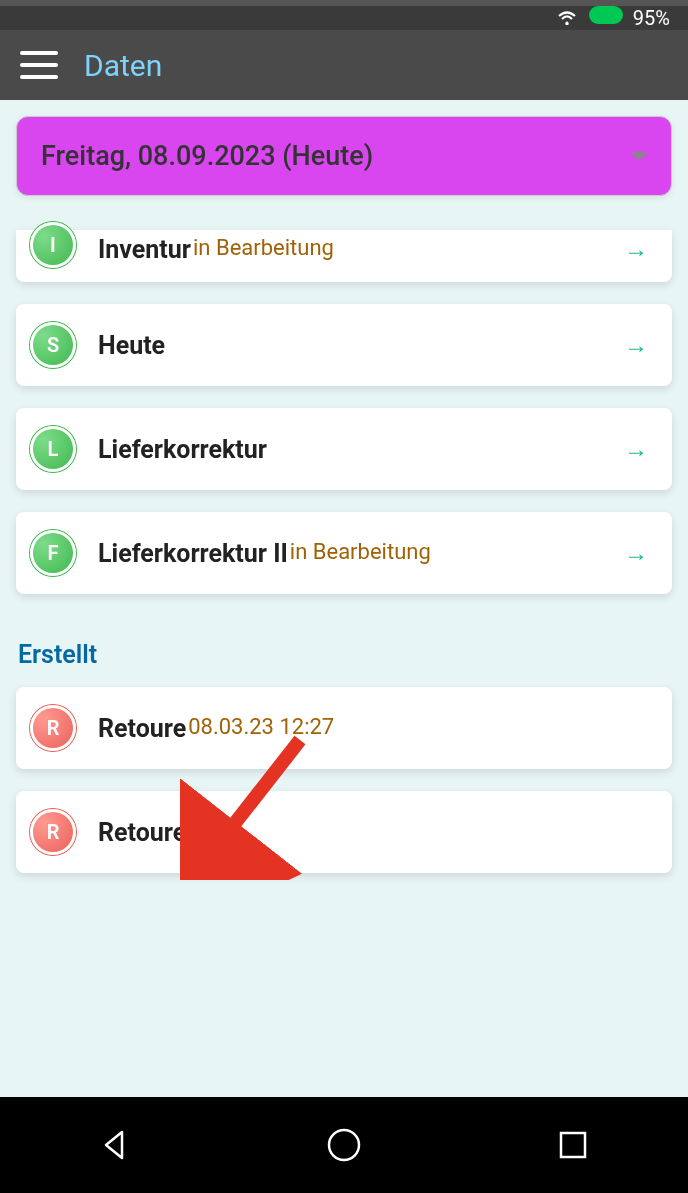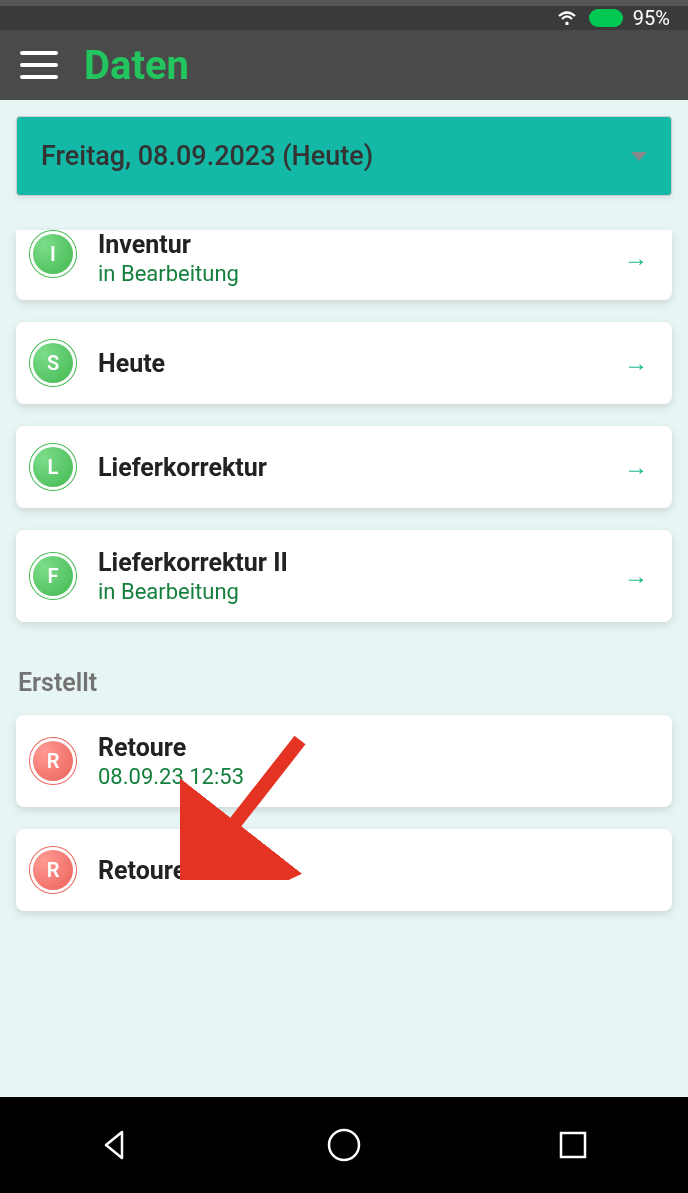--- a/index.html
+++ b/index.html
@@ -1,49 +1,49 @@
 <!DOCTYPE html>
 <html><head>
 <meta charset="utf-8">
 <style>
   * { box-sizing: border-box; margin: 0; padding: 0; }
   html, body { width: 688px; height: 1193px; font-family: -apple-system, Roboto, "Helvetica Neue", Arial, sans-serif; }
   body { background: #e8f5f5; display: flex; flex-direction: column; }
 
   
-  .status-bar { height: 30px; background: #3a3a3a; display: flex; align-items: center; justify-content: flex-end; padding: 0 18px; color: #fff; font-size: 20px; gap: 10px; border-top: 6px solid #555; }
+  .status-bar { height: 30px; background: #3a3a3a; display: flex; align-items: flex-start; justify-content: flex-end; padding: 0 18px; color: #fff; font-size: 20px; gap: 10px; border-top: 6px solid #555; }
   .wifi { display:inline-block; }
   .battery { width: 34px; height: 18px; background: #00c853; border-radius: 9px; }
 
   
   .app-bar { height: 70px; background: #4a4a4a; display: flex; align-items: center; padding: 0 20px; gap: 26px; }
   .hamburger { width: 38px; height: 28px; display:flex; flex-direction:column; justify-content:space-between; cursor:pointer;}
   .hamburger span { display:block; height:4px; background:#fff; border-radius:2px; }
-  .app-title { color:#22c55e; font-size:40px; font-weight:700; }
+  .app-title { color:#7dd3fc; font-size:30px; font-weight:400; }
 
   
   .content { flex: 1; overflow: hidden; padding: 16px; position: relative; }
 
-  .date-select { background:#14b8a6; border:1px solid #ccc; border-radius:4px; height:80px; display:flex; align-items:center; justify-content:space-between; padding:0 24px; font-size:27px; font-weight:500; color:#333; box-shadow:0 2px 6px rgba(0,0,0,0.08); cursor:pointer; margin-bottom: 34px; }
+  .date-select { background:#d946ef; border:1px solid #ccc; border-radius:12px; height:80px; display:flex; align-items:center; justify-content:space-between; padding:0 24px; font-size:27px; font-weight:500; color:#333; box-shadow:0 2px 6px rgba(0,0,0,0.08); cursor:pointer; margin-bottom: 34px; }
   .chevron-down { width:0; height:0; border-left:8px solid transparent; border-right:8px solid transparent; border-top:9px solid #888; }
 
   .card { background:#fff; border-radius:8px; box-shadow:0 3px 8px rgba(0,0,0,0.12); display:flex; align-items:center; padding:18px 24px 18px 14px; margin-bottom:22px; cursor:pointer; position:relative; }
   .card.first-clipped { padding-top:0; padding-bottom:14px; border-top-left-radius:0; border-top-right-radius:0; }
   .badge { width:46px; height:46px; border-radius:50%; display:flex; align-items:center; justify-content:center; color:#fff; font-size:20px; font-weight:600; margin-right:22px; flex-shrink:0; position:relative; }
   .badge.green { background: radial-gradient(circle at 30% 30%, #7ddc8a, #3bb54a); box-shadow: inset 0 0 0 3px #fff, 0 0 0 1px #3bb54a; }
   .badge.red   { background: radial-gradient(circle at 30% 30%, #ff9a92, #e85c54); box-shadow: inset 0 0 0 3px #fff, 0 0 0 1px #e85c54; }
   .first-clipped .badge { margin-top:-8px; }
 
-  .card-text { flex:1; display:flex; flex-direction:column; gap:2px; }
+  .card-text { flex:1; display:flex; flex-direction:row; gap:2px; }
   .card-title { font-size:25px; font-weight:700; color:#222; }
-  .card-sub   { font-size:22px; color:#15803d; }
+  .card-sub   { font-size:22px; color:#a16207; }
 
   .arrow-right { color:#1db890; font-size:24px; font-weight:700; }
 
-  .section-label { font-size:25px; font-weight:600; color:#737373; margin: 46px 0 18px 2px; }
+  .section-label { font-size:25px; font-weight:600; color:#0369a1; margin: 46px 0 18px 2px; }
 
   
   .anno-arrow { position:absolute; pointer-events:none; }
 
   
   .nav-bar { height:96px; background:#000; display:flex; align-items:center; justify-content:space-around; }
   .nav-btn { width:44px; height:44px; display:flex; align-items:center; justify-content:center; cursor:pointer; }
   .nav-back svg, .nav-home svg, .nav-recent svg { stroke:#fff; fill:none; stroke-width:3; }
 </style>
 </head>
@@ -111,21 +111,21 @@
     </div>
     <span class="arrow-right">→</span>
   </div>
 
   <div class="section-label">Erstellt</div>
 
   <div class="card">
     <div class="badge red">R</div>
     <div class="card-text">
       <span class="card-title">Retoure</span>
-      <span class="card-sub">08.09.23 12:53</span>
+      <span class="card-sub">08.03.23 12:27</span>
     </div>
   </div>
 
   <div class="card">
     <div class="badge red">R</div>
     <div class="card-text">
       <span class="card-title">Retoure</span>
     </div>
   </div>
 

